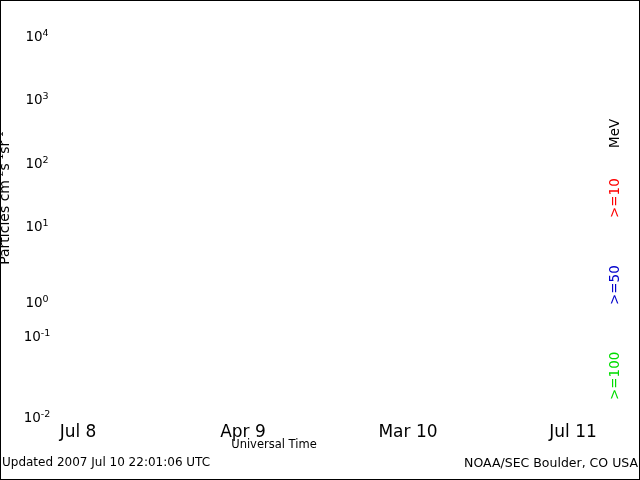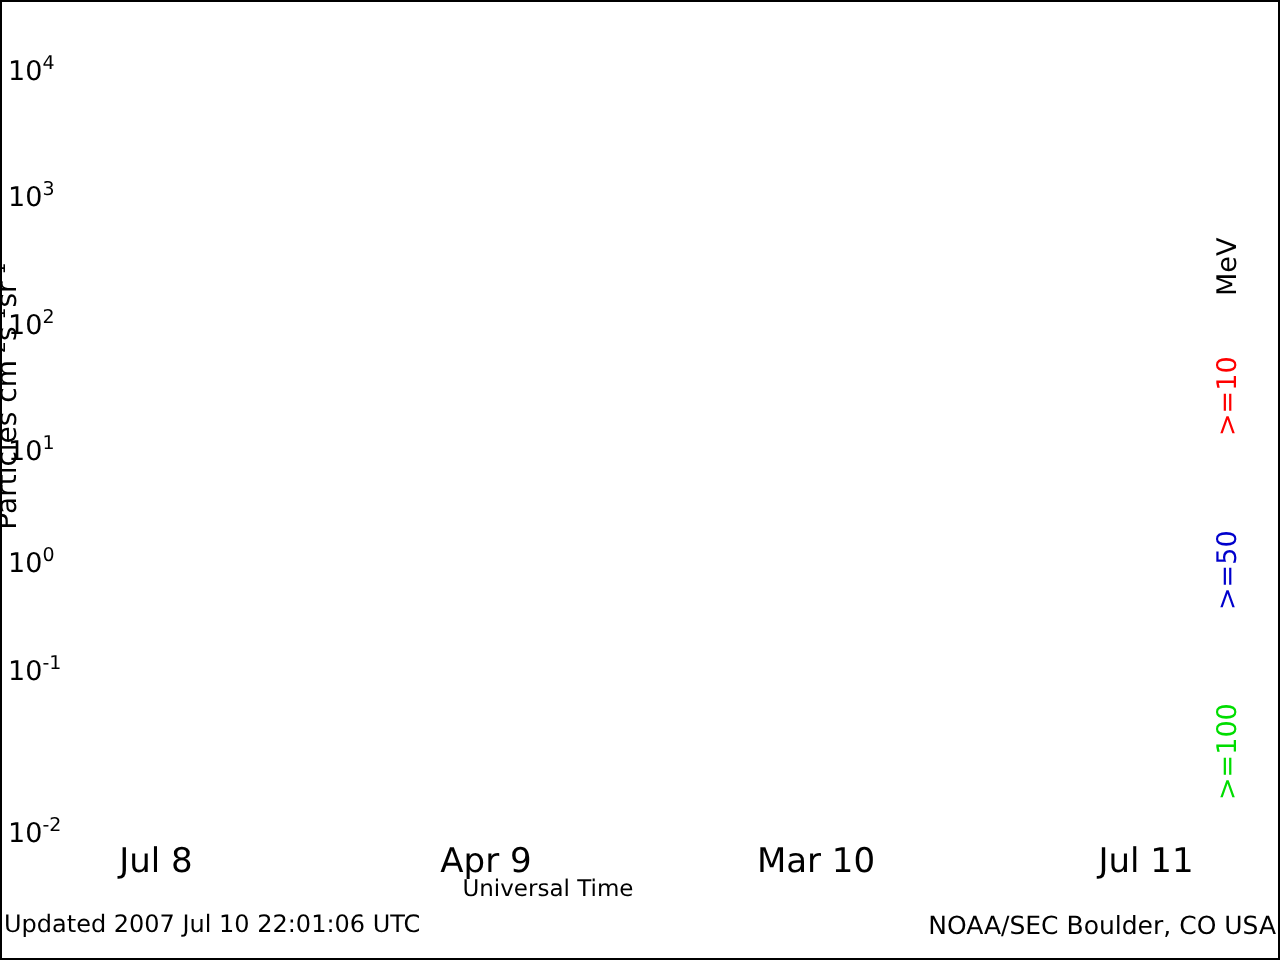--- a/index.html
+++ b/index.html
@@ -7,21 +7,21 @@
        font-family:"DejaVu Sans","Liberation Sans",sans-serif;color:#000;}
   .abs{position:absolute;}
   #title{left:32px;top:7px;font-size:14.5px;letter-spacing:.2px;white-space:nowrap;}
   #begin{right:6px;top:9px;font-size:12.5px;white-space:nowrap;}
   #updated{left:2px;top:455px;font-size:12px;white-space:nowrap;}
   #credit{right:2px;top:455px;font-size:12.5px;white-space:nowrap;text-align:center;}
   #xtitle{left:0;top:437px;width:548px;text-align:center;font-size:11.5px;}
   #plotwrap{left:78px;top:36px;width:495px;height:381px;}
   #frame{position:absolute;inset:0;border:1.5px solid #000;box-sizing:border-box;background:#fff;}
   .ylabwrap{position:absolute;left:0;top:0;width:640px;height:480px;pointer-events:none;}
-  .ylab{position:absolute;font-size:13.5px;white-space:nowrap;transform:translateY(-50%);text-align:left;width:66px;left:4px;}
+  .ylab{position:absolute;font-size:13.5px;white-space:nowrap;transform:translateY(-50%);text-align:center;width:66px;left:4px;}
   .ylab sup{font-size:9.5px;vertical-align:super;line-height:0;}
   #yaxistitle{position:absolute;left:-176px;top:190px;width:360px;text-align:center;
               font-size:14px;transform:rotate(-90deg);transform-origin:center center;white-space:nowrap;}
   #yaxistitle sup{font-size:9.5px;vertical-align:super;line-height:0;}
   .xlab{position:absolute;top:421px;font-size:17px;transform:translateX(-50%);white-space:nowrap;}
   .legend{position:absolute;font-size:13.5px;white-space:nowrap;
           transform:rotate(-90deg);transform-origin:left top;letter-spacing:0px;}
   svg{display:block;}
 </style>
 </head>
@@ -204,21 +204,21 @@
       <polyline points="0.00,292.09 0.57,293.28 1.15,293.35 1.72,289.33 2.29,300.38 2.86,295.02 3.44,298.50 4.01,304.34 4.58,299.02 5.16,314.84 5.73,313.51 6.30,292.20 6.88,299.31 7.45,302.11 8.02,297.30 8.59,299.68 9.17,298.99 9.74,292.85 10.31,296.09 10.89,298.14 11.46,312.98 12.03,294.55 12.60,297.22 13.18,292.85 13.75,305.10 14.32,301.47 14.90,308.79 15.47,304.77 16.04,298.77 16.61,289.76 17.19,294.61 17.76,293.03 18.33,298.06 18.91,291.21 19.48,298.75 20.05,295.35 20.63,301.17 21.20,297.58 21.77,297.06 22.34,299.70 22.92,305.47 23.49,306.49 24.06,303.79 24.64,293.69 25.21,288.23 25.78,293.90 26.35,295.85 26.93,302.44 27.50,302.55 28.07,299.33 28.65,301.79 29.22,300.19 29.79,298.27 30.36,293.62 30.94,285.43 31.51,296.88 32.08,291.89 32.66,292.52 33.23,288.90 33.80,289.49 34.38,295.15 34.95,300.17 35.52,296.12 36.09,303.97 36.67,297.47 37.24,293.34 37.81,295.46 38.39,298.20 38.96,288.82 39.53,286.78 40.10,299.13 40.68,288.78 41.25,305.91 41.82,286.13 42.40,291.70 42.97,293.83 43.54,299.67 44.11,292.13 44.69,299.86 45.26,301.94 45.83,307.43 46.41,299.23 46.98,293.39 47.55,296.86 48.13,291.99 48.70,307.04 49.27,305.52 49.84,293.25 50.42,295.52 50.99,302.88 51.56,280.52 52.14,304.63 52.71,294.70 53.28,298.96 53.85,293.82 54.43,292.75 55.00,295.25 55.57,302.08 56.15,297.55 56.72,303.39 57.29,302.58 57.86,279.63 58.44,289.09 59.01,299.22 59.58,300.11 60.16,295.51 60.73,302.46 61.30,299.67 61.88,293.40 62.45,303.31 63.02,296.67 63.59,292.60 64.17,305.87 64.74,300.57 65.31,300.97 65.89,308.36 66.46,299.95 67.03,290.91 67.60,298.45 68.18,296.25 68.75,287.11 69.32,302.08 69.90,295.14 70.47,292.65 71.04,295.90 71.61,288.06 72.19,295.35 72.76,297.13 73.33,294.45 73.91,290.44 74.48,295.94 75.05,306.59 75.63,305.94 76.20,304.21 76.77,299.70 77.34,297.02 77.92,296.09 78.49,303.07 79.06,302.48 79.64,311.78 80.21,316.34 80.78,285.64 81.35,290.55 81.93,286.17 82.50,295.76 83.07,292.49 83.65,295.47 84.22,305.73 84.79,302.33 85.36,297.13 85.94,295.43 86.51,297.36 87.08,299.29 87.66,292.57 88.23,292.93 88.80,299.26 89.38,288.76 89.95,300.66 90.52,299.51 91.09,298.42 91.67,292.65 92.24,291.44 92.81,292.85 93.39,294.34 93.96,296.30 94.53,288.84 95.10,309.69 95.68,301.72 96.25,309.28 96.82,297.39 97.40,298.33 97.97,296.68 98.54,280.25 99.11,290.76 99.69,308.32 100.26,297.64 100.83,296.37 101.41,305.78 101.98,297.12 102.55,299.81 103.13,297.88 103.70,305.49 104.27,298.05 104.84,294.38 105.42,291.44 105.99,317.27 106.56,297.66 107.14,304.05 107.71,299.74 108.28,300.48 108.85,294.52 109.43,298.82 110.00,302.03 110.57,296.00 111.15,279.69 111.72,301.55 112.29,300.68 112.86,284.25 113.44,302.10 114.01,308.99 114.58,310.86 115.16,316.81 115.73,311.38 116.30,303.35 116.88,293.48 117.45,304.45 118.02,290.77 118.59,299.63 119.17,300.61 119.74,289.22 120.31,299.99 120.89,295.78 121.46,299.04 122.03,295.75 122.60,301.01 123.18,301.92 123.75,298.51 124.32,289.60 124.90,299.06 125.47,292.67 126.04,301.96 126.61,301.10 127.19,303.36 127.76,291.72 128.33,283.13 128.91,282.87 129.48,294.91 130.05,301.11 130.63,291.22 131.20,295.36 131.77,294.39 132.34,310.55 132.92,317.49 133.49,302.47 134.06,302.20 134.64,292.04 135.21,298.86 135.78,305.83 136.35,312.02 136.93,301.47 137.50,293.37 138.07,300.47 138.65,301.01 139.22,307.01 139.79,298.26 140.36,294.12 140.94,281.39 141.51,297.83 142.08,314.04 142.66,307.13 143.23,290.44 143.80,301.31 144.38,304.45 144.95,298.67 145.52,306.83 146.09,311.75 146.67,305.72 147.24,307.80 147.81,298.00 148.39,302.96 148.96,298.09 149.53,310.27 150.10,304.53 150.68,292.95 151.25,293.05 151.82,290.22 152.40,299.43 152.97,293.12 153.54,304.81 154.11,303.64 154.69,298.28 155.26,307.43 155.83,300.31 156.41,299.39 156.98,309.06 157.55,297.66 158.13,277.39 158.70,290.40 159.27,298.85 159.84,298.16 160.42,300.86 160.99,307.47 161.56,302.06 162.14,302.77 162.71,299.03 163.28,299.09 163.85,287.50 164.43,298.33 165.00,297.86 165.57,302.05 166.15,298.73 166.72,300.21 167.29,294.04 167.86,291.80 168.44,299.36 169.01,301.19 169.58,306.94 170.16,296.03 170.73,292.16 171.30,295.11 171.88,305.62 172.45,295.49 173.02,300.94 173.59,308.01 174.17,297.25 174.74,296.35 175.31,304.25 175.89,299.20 176.46,298.84 177.03,303.86 177.60,289.87 178.18,297.97 178.75,299.43 179.32,301.20 179.90,294.05 180.47,307.21 181.04,305.65 181.61,286.31 182.19,300.33 182.76,300.14 183.33,294.15 183.91,306.81 184.48,310.80 185.05,303.56 185.63,297.23 186.20,306.78 186.77,316.58 187.34,283.52 187.92,295.12 188.49,291.44 189.06,304.80 189.64,302.61 190.21,303.83 190.78,301.36 191.35,308.25 191.93,308.70 192.50,286.05 193.07,299.53 193.65,286.07 194.22,294.25 194.79,297.17 195.36,295.70 195.94,296.06 196.51,296.96 197.08,285.38 197.66,293.24 198.23,298.68 198.80,292.69 199.38,303.31 199.95,306.76 200.52,284.92 201.09,288.51 201.67,293.66 202.24,286.63 202.81,305.98 203.39,302.70 203.96,307.84 204.53,295.31 205.10,303.85 205.68,283.48 206.25,294.20 206.82,293.80 207.40,291.37 207.97,298.00 208.54,287.14 209.11,311.89 209.69,309.08 210.26,298.26 210.83,298.79 211.41,298.20 211.98,316.52 212.55,310.15 213.13,283.10 213.70,285.32 214.27,293.23 214.84,296.13 215.42,298.50 215.99,281.13 216.56,311.95 217.14,306.57 217.71,300.51 218.28,304.96 218.85,306.01 219.43,292.52 220.00,308.87 220.57,297.81 221.15,294.86 221.72,289.25 222.29,293.92 222.86,310.57 223.44,311.45 224.01,309.24 224.58,293.40 225.16,306.96 225.73,309.82 226.30,302.18 226.88,283.12 227.45,301.70 228.02,308.56 228.59,310.51 229.17,298.68 229.74,302.58 230.31,314.82 230.89,303.06 231.46,317.37 232.03,300.11 232.60,289.33 233.18,293.65 233.75,294.20 234.32,286.47 234.90,303.89 235.47,303.69 236.04,303.20 236.61,288.00 237.19,291.39 237.76,300.84 238.33,297.66 238.91,299.62 239.48,296.50 240.05,301.59 240.63,295.32 241.20,295.81 241.77,280.31 242.34,294.92 242.92,284.65 243.49,291.31 244.06,291.88 244.64,299.30 245.21,280.20 245.78,292.82 246.35,298.88 246.93,301.93 247.50,292.30 248.07,279.48 248.65,305.86 249.22,298.82 249.79,307.23 250.36,292.10 250.94,290.67 251.51,299.93 252.08,300.01 252.66,301.49 253.23,294.70 253.80,305.07 254.37,302.38 254.95,306.25 255.52,288.80 256.09,298.52 256.67,317.15 257.24,298.61 257.81,289.69 258.39,298.67 258.96,305.37 259.53,300.11 260.10,287.36 260.68,297.55 261.25,302.78 261.82,294.90 262.40,305.23 262.97,292.08 263.54,296.79 264.11,298.63 264.69,296.32 265.26,291.00 265.83,301.23 266.41,298.13 266.98,296.94 267.55,304.27 268.13,307.23 268.70,297.60 269.27,295.86 269.84,307.78 270.42,297.91 270.99,298.70 271.56,307.38 272.14,308.88 272.71,297.95 273.28,295.08 273.85,291.12 274.43,298.12 275.00,289.95 275.57,298.17 276.15,294.33 276.72,298.35 277.29,292.75 277.86,305.26 278.44,301.12 279.01,290.61 279.58,294.41 280.16,301.86 280.73,302.03 281.30,294.16 281.88,303.27 282.45,298.31 283.02,296.61 283.59,290.43 284.17,297.72 284.74,308.79 285.31,302.30 285.89,300.97 286.46,296.40 287.03,294.28 287.60,295.97 288.18,284.89 288.75,303.78 289.32,293.79 289.90,295.24 290.47,299.85 291.04,299.00 291.61,297.83 292.19,281.96 292.76,273.63 293.33,290.78 293.91,295.16 294.48,313.94 295.05,312.26 295.63,298.71 296.20,293.45 296.77,291.29 297.34,289.80 297.92,296.99 298.49,304.91 299.06,299.39 299.64,296.00 300.21,290.22 300.78,313.03 301.35,306.82 301.93,305.95 302.50,292.54 303.07,282.08 303.65,285.53 304.22,295.53 304.79,293.91 305.36,290.41 305.94,300.04 306.51,314.99 307.08,308.47 307.66,299.92 308.23,299.24 308.80,293.94 309.38,297.67 309.95,300.98 310.52,296.52 311.09,301.12 311.67,294.53 312.24,302.94 312.81,298.62 313.39,299.74 313.96,291.30 314.53,287.02 315.10,274.57 315.68,297.30 316.25,290.19 316.82,291.79 317.40,290.16 317.97,300.93 318.54,301.82 319.11,305.87 319.69,301.72 320.26,302.20 320.83,300.24 321.41,317.23 321.98,299.14 322.55,304.69 323.13,309.69 323.70,307.39 324.27,300.67 324.84,304.20 325.42,311.76 325.99,296.33 326.56,298.28 327.14,308.02 327.71,301.28 328.28,303.25 328.85,300.41 329.43,301.64 330.00,303.39 330.57,298.83 331.15,296.69 331.72,303.55 332.29,305.73 332.86,308.99 333.44,288.29 334.01,294.96 334.58,295.29 335.16,286.87 335.73,291.59 336.30,290.49 336.88,292.68 337.45,294.15 338.02,305.76 338.59,299.01 339.17,290.73 339.74,299.85 340.31,294.20 340.89,304.66 341.46,306.93 342.03,288.81 342.60,287.19 343.18,306.25 343.75,300.11 344.32,302.35 344.90,276.89 345.47,286.99 346.04,294.91 346.61,299.70 347.19,311.64 347.76,301.61 348.33,299.72 348.91,290.29 349.48,299.23 350.05,302.87 350.63,305.64 351.20,300.51 351.77,292.45 352.34,302.24 352.92,294.61 353.49,299.10 354.06,306.01 354.64,303.67 355.21,300.42 355.78,305.66 356.35,296.21 356.93,297.79 357.50,308.50 358.07,307.07 358.65,293.18 359.22,289.19 359.79,302.83 360.36,293.12 360.94,295.04 361.51,303.96 362.08,296.83 362.66,291.07 363.23,294.90 363.80,290.96 364.38,305.57 364.95,299.18 365.52,301.47 366.09,287.91 366.67,295.82 367.24,302.92 367.81,302.07 368.39,298.23 368.96,283.64 369.53,294.95 370.10,315.10 370.68,300.42 371.25,295.87 371.82,307.33 372.40,294.56 372.97,287.63 373.54,299.74 374.11,294.38 374.69,287.86 375.26,311.04 375.83,301.56 376.41,293.84 376.98,302.56 377.55,298.23 378.13,296.14 378.70,294.38 379.27,297.64 379.84,293.84 380.42,299.57 380.99,298.89 381.56,301.30 382.14,290.71 382.71,292.23 383.28,301.72 383.85,289.87 384.43,316.36 385.00,312.49 385.57,292.34 386.15,299.05 386.72,298.20 387.29,294.75 387.86,299.57 388.44,308.20 389.01,282.60 389.58,294.85 390.16,305.86 390.73,299.05 391.30,294.08 391.88,294.79 392.45,304.45 393.02,297.79 393.59,299.19 394.17,289.98 394.74,304.90 395.31,295.53 395.89,296.80 396.46,299.24 397.03,298.22 397.60,300.63 398.18,300.42 398.75,298.77 399.32,288.37 399.90,297.18 400.47,305.73 401.04,303.40 401.61,298.25 402.19,298.24 402.76,291.89 403.33,294.77 403.91,293.47 404.48,300.47 405.05,291.23 405.63,292.29 406.20,288.38 406.77,274.76 407.34,287.55 407.92,289.35 408.49,300.37 409.06,301.42 409.64,301.55 410.21,278.89 410.78,288.11 411.35,298.21 411.93,305.91 412.50,297.51 413.07,298.42 413.65,304.67 414.22,290.75 414.79,300.86 415.36,306.65 415.94,285.47 416.51,294.19 417.08,294.65 417.66,300.41 418.23,294.84 418.80,284.93 419.38,298.55 419.95,295.44 420.52,296.55 421.09,304.48 421.67,291.55 422.24,302.83 422.81,294.42 423.39,297.21 423.96,280.11 424.53,289.81 425.10,286.57 425.68,297.10 426.25,298.48 426.82,302.18 427.40,295.58 427.97,298.25 428.54,301.85 429.11,298.59 429.69,298.58 430.26,299.73 430.83,280.18 431.41,287.45 431.98,310.49 432.55,300.13 433.13,301.83 433.70,292.75 434.27,304.72 434.84,298.26 435.42,295.98 435.99,306.28 436.56,303.40 437.14,293.36 437.71,285.72 438.28,291.10 438.85,302.86 439.43,293.45 440.00,296.40 440.57,294.42 441.15,305.13 441.72,301.59 442.29,300.56 442.86,297.01 443.44,291.04 444.01,303.93 444.58,306.48 445.16,295.29 445.73,289.13 446.30,292.53 446.88,295.62 447.45,297.26 448.02,301.08 448.59,295.16 449.17,295.59 449.74,299.13 450.31,296.29 450.89,294.67 451.46,299.49 452.03,306.62 452.60,306.48 453.18,295.92 453.75,299.09 454.32,298.15 454.90,297.86 455.47,313.03 456.04,305.81 456.61,298.42 457.19,304.66 457.76,297.05 458.33,299.46 458.91,300.68 459.48,302.35 460.05,282.87 460.63,294.07 461.20,301.66 461.77,297.39 462.34,299.97 462.92,300.92 463.49,300.50 464.06,300.49 464.64,298.63 465.21,304.38 465.78,298.01 466.35,314.29 466.93,310.14 467.50,280.36 468.07,293.46 468.65,301.85 469.22,309.87 469.79,305.23 470.36,294.83 470.94,297.86 471.51,304.93 472.08,294.60 472.66,294.13 473.23,293.50 473.80,297.41 474.38,295.62 474.95,292.25 475.52,289.41 476.09,294.53 476.67,296.09 477.24,298.35 477.81,298.80 478.39,303.77 478.96,293.37 479.53,280.75 480.10,287.07 480.68,304.12 481.25,297.27" fill="none" stroke="#ff0000" stroke-width="1.25" stroke-linejoin="miter" stroke-linecap="butt"></polyline>
       <rect x="0.75" y="0.75" width="493.5" height="379.5" fill="none" stroke="#000" stroke-width="1.5"></rect>
     </svg>
 </div>
 
 <div class="ylabwrap">
   <div class="ylab" style="top:36px">10<sup>4</sup></div>
   <div class="ylab" style="top:99px">10<sup>3</sup></div>
   <div class="ylab" style="top:163px">10<sup>2</sup></div>
   <div class="ylab" style="top:226px">10<sup>1</sup></div>
-  <div class="ylab" style="top:282px">10<sup>0</sup></div>
+  <div class="ylab" style="top:302px">10<sup>0</sup></div>
   <div class="ylab" style="top:336px">10<sup>-1</sup></div>
   <div class="ylab" style="top:417px">10<sup>-2</sup></div>
   <div id="yaxistitle">Particles cm<sup>-2</sup>s<sup>-1</sup>sr<sup>-1</sup></div>
 </div>
 
 <div class="xlab" style="left:78px">Jul 8</div>
 <div class="xlab" style="left:243px">Apr 9</div>
 <div class="xlab" style="left:408px">Mar 10</div>
 <div class="xlab" style="left:573px">Jul 11</div>
 

